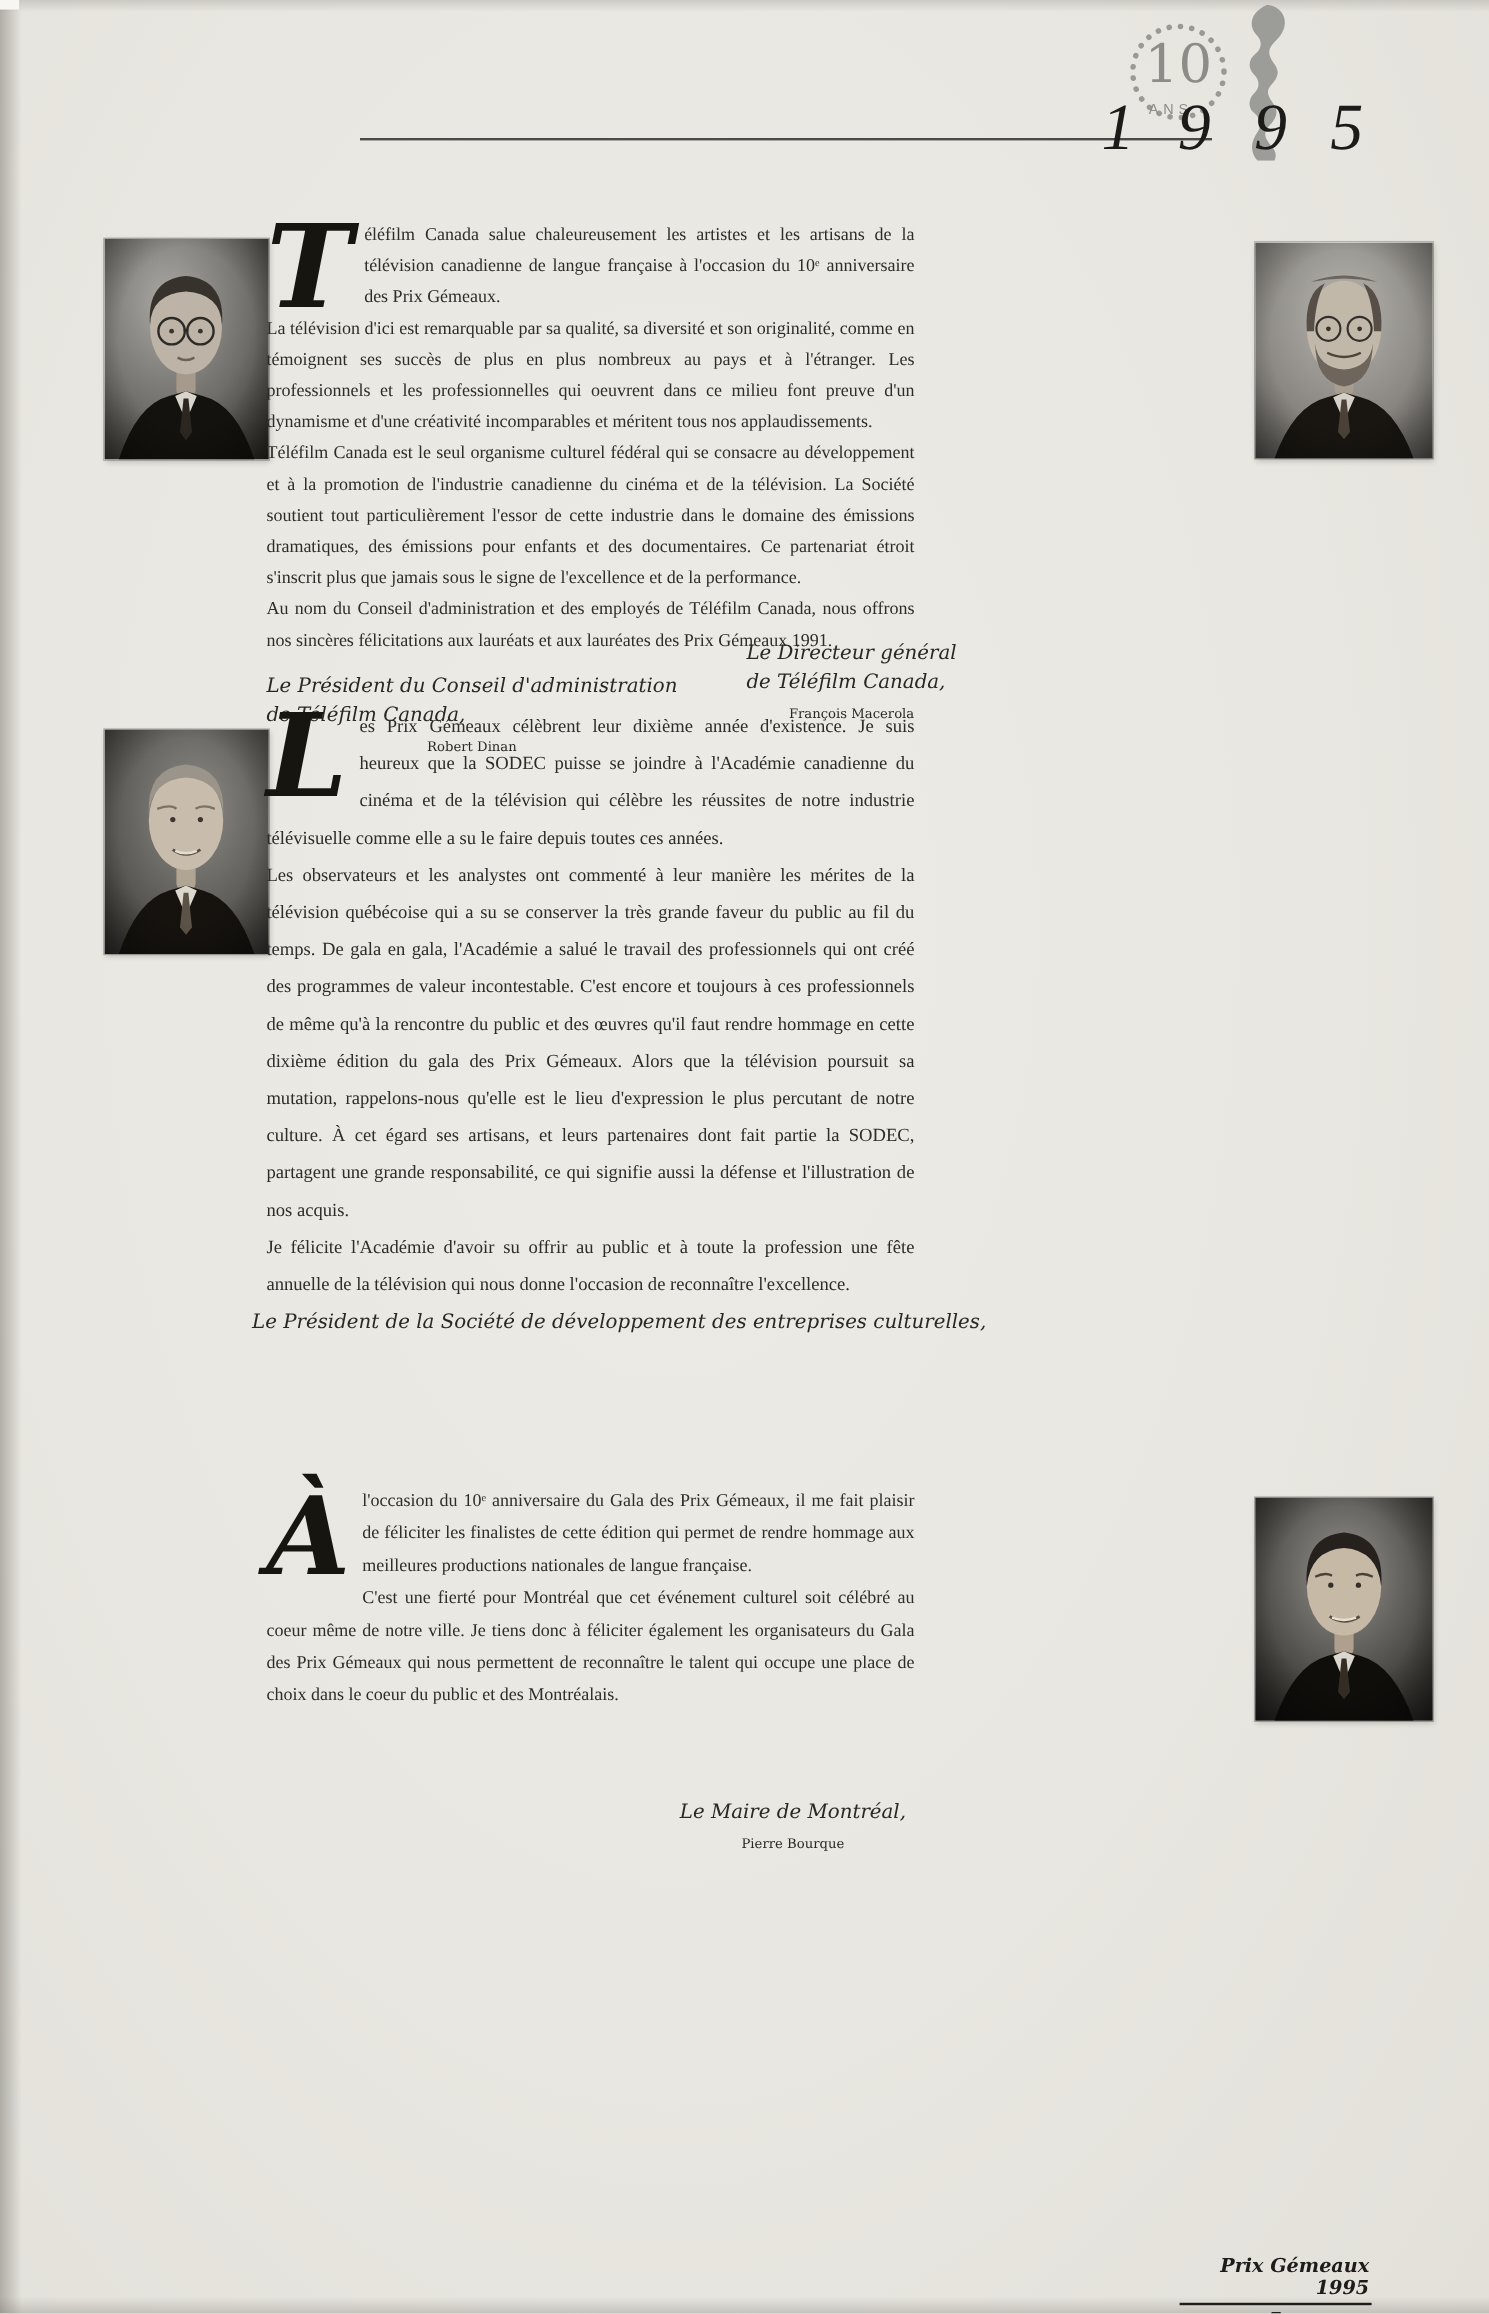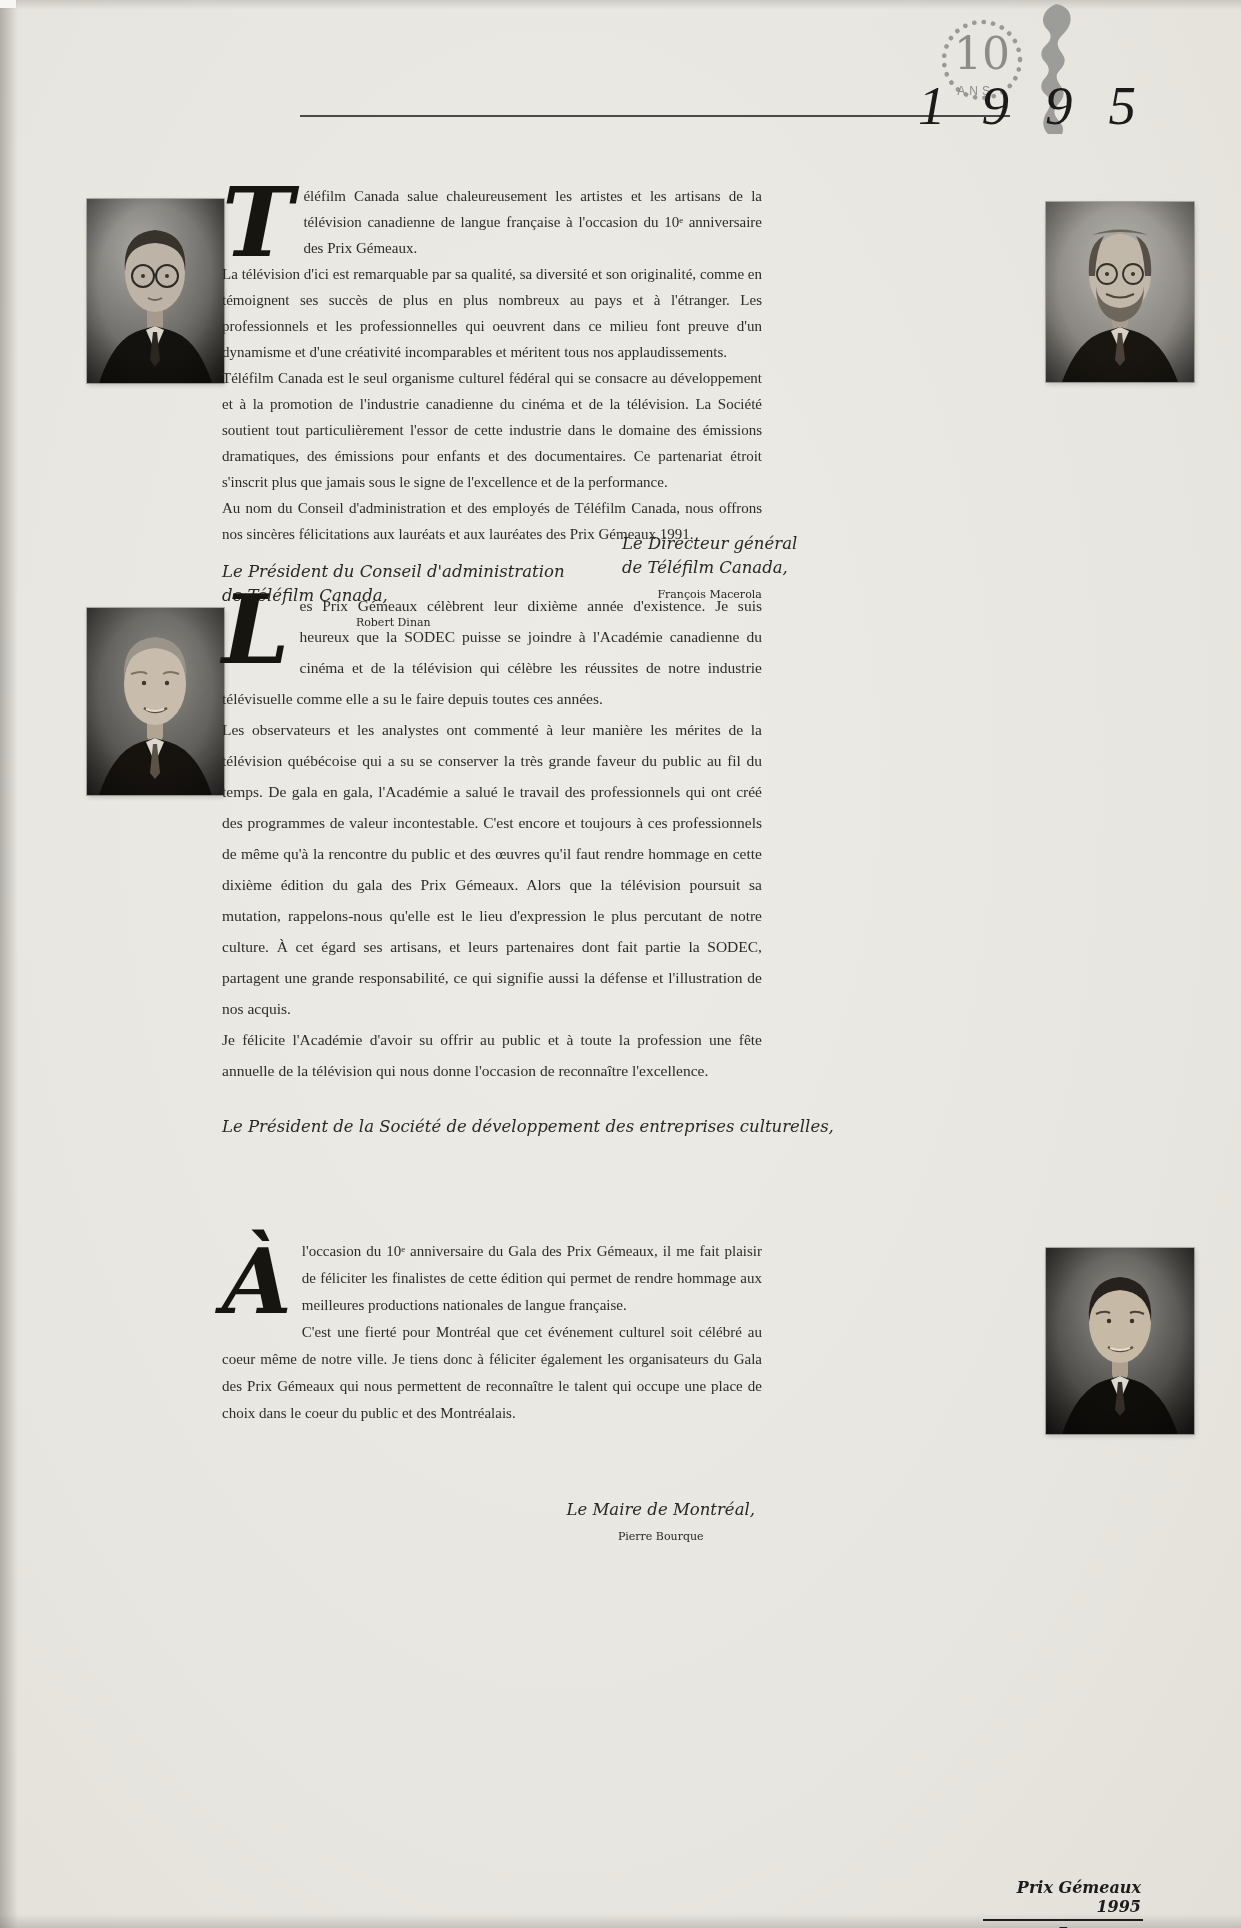--- a/index.html
+++ b/index.html
@@ -68,21 +68,21 @@
     margin:2px 10px 0 0;color:#17150f;
   }
   .letter3 .dropcap{font-size:90px;line-height:82px;}
 
   
   .sig{position:absolute;font-size:16.5px;line-height:24px;color:#2a2824;}
   .sig .t{font-style:italic;font-family:"DejaVu Serif",serif;}
   .sig .n{font-weight:400;font-family:"DejaVu Serif",serif;font-size:11px;margin-top:3px;text-align:center;}
   .sig-l1a{left:222px;top:560px;}
   .sig-l1b{left:622px;top:532px;}
-  .sig-l2{left:222px;top:1090px;margin-top:25px;}
+  .sig-l2{left:210px;top:1090px;}
   .sig-l3{right:486px;top:1498px;text-align:right;}
 
   
   .footer{position:absolute;left:983px;top:1878px;width:160px;}
   .footer-title{
     font-family:"DejaVu Serif",serif;font-style:italic;font-weight:700;font-size:16px;
     color:#1d1c1a;text-align:right;border-bottom:2px solid #1d1c1a;padding:0 2px 3px 0;
   }
   .page-num{font-size:19px;color:#1d1c1a;text-align:center;margin-top:2px;font-weight:400;}
 </style>

